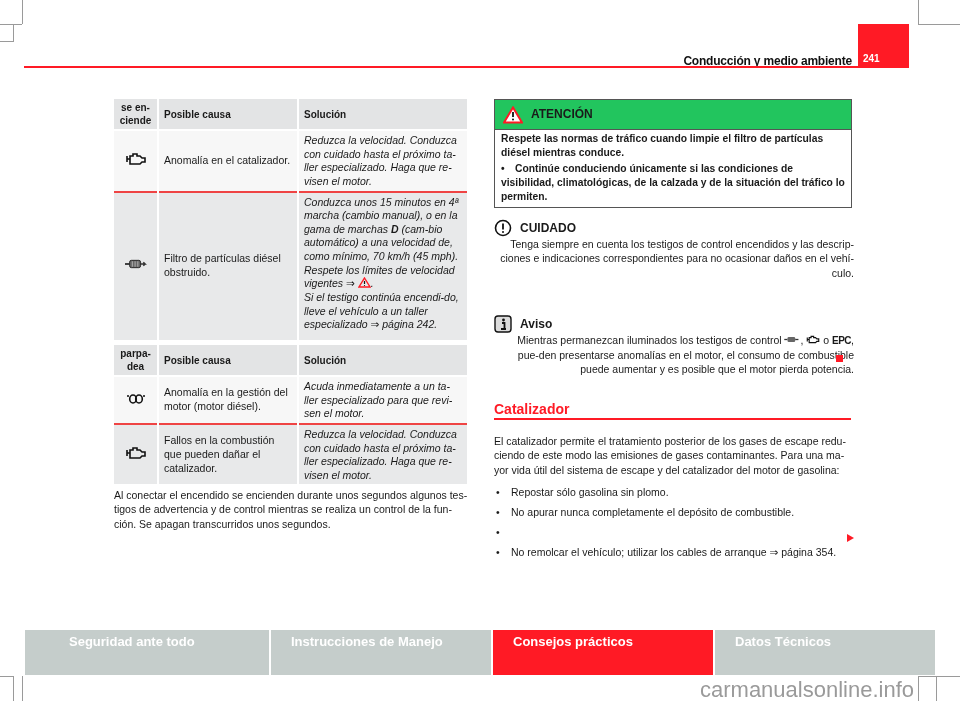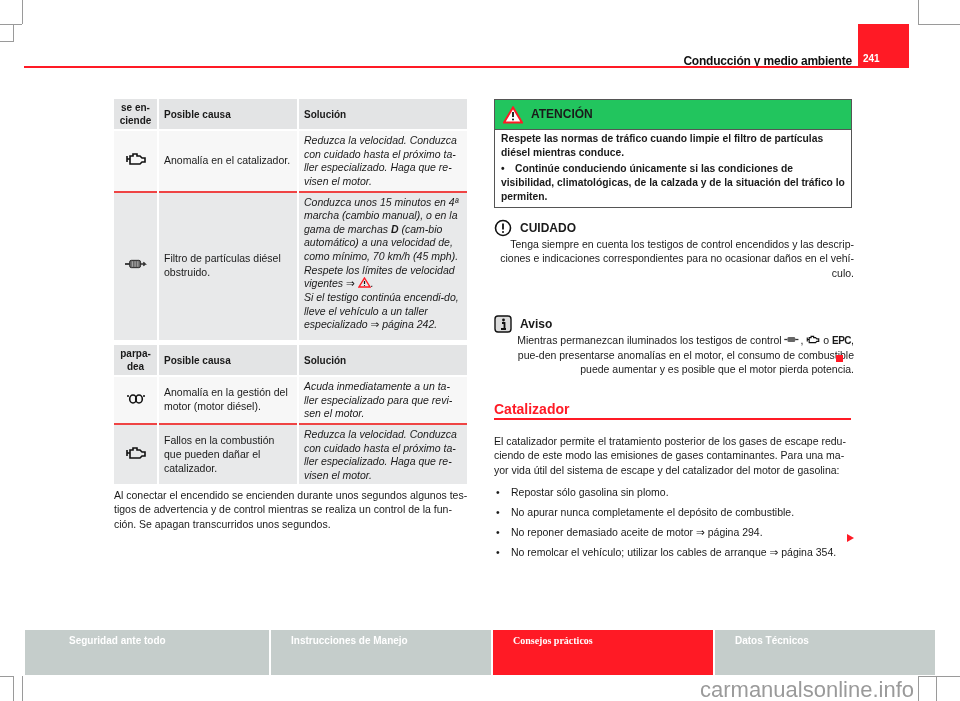--- a/index.html
+++ b/index.html
@@ -50,23 +50,23 @@
   .sec-title { position: absolute; left: 494px; top: 400px; color: #ff1a25; font-weight: bold; font-size: 14px; }
   .sec-line { position: absolute; left: 494px; top: 418px; width: 357px; height: 2px; background: #ff1a25; }
   .p-right { position: absolute; left: 494px; top: 434px; width: 360px; font-size: 10.5px; line-height: 1.36; }
   .blist { position: absolute; left: 494px; top: 483px; width: 370px; list-style: none; font-size: 10.5px; }
   .blist li { height: 20px; display: flex; align-items: center; }
   .blist .dot { width: 17px; padding-left: 2px; }
   .arrow-next { position: absolute; left: 847px; top: 534px; width: 0; height: 0; border-left: 7px solid #ff1a25; border-top: 4px solid transparent; border-bottom: 4px solid transparent; }
 
   
   .tabs { position: absolute; left: 25px; top: 630px; width: 910px; height: 45px; display: flex; gap: 2px; }
-  .tab { flex: 1; background: #c5cdcb; color: #fff; font-size: 10px; font-weight: bold; padding: 4px 0 0 20px; }
+  .tab { flex: 1; background: #c5cdcb; color: #fff; font-size: 13px; font-weight: bold; padding: 4px 0 0 20px; }
   .tab.first { padding-left: 44px; }
-  .tab.active { background: #ff1a25; font-family: Liberation Serif, serif; }
+  .tab.active { background: #ff1a25; }
 
   .watermark { position: absolute; left: 700px; top: 676px; font-size: 22px; color: #9a9a9a; letter-spacing: 0; }
 </style>
 </head>
 <body>
 
 <div class="crop" style="left:22px;top:0;width:1px;height:24px;"></div>
 <div class="crop" style="left:0;top:24px;width:22px;height:1px;"></div>
 <div class="crop" style="left:13px;top:24px;width:1px;height:18px;"></div>
 <div class="crop" style="left:0;top:41px;width:13px;height:1px;"></div>
@@ -207,21 +207,20 @@
   <li>
       <span class="dot">•</span>
       <span>Repostar sólo gasolina sin plomo.</span>
     </li>
   <li>
       <span class="dot">•</span>
       <span>No apurar nunca completamente el depósito de combustible.</span>
     </li>
   <li>
       <span class="dot">•</span>
-      <span>No reponer demasiado aceite de motor ⇒ página 294.</span>
     </li>
   <li>
       <span class="dot">•</span>
       <span>No remolcar el vehículo; utilizar los cables de arranque ⇒ página 354.</span>
     </li>
 </ul>
 <div class="arrow-next"></div>
 
 <div class="tabs">
   <div class="tab first">Seguridad ante todo</div>

